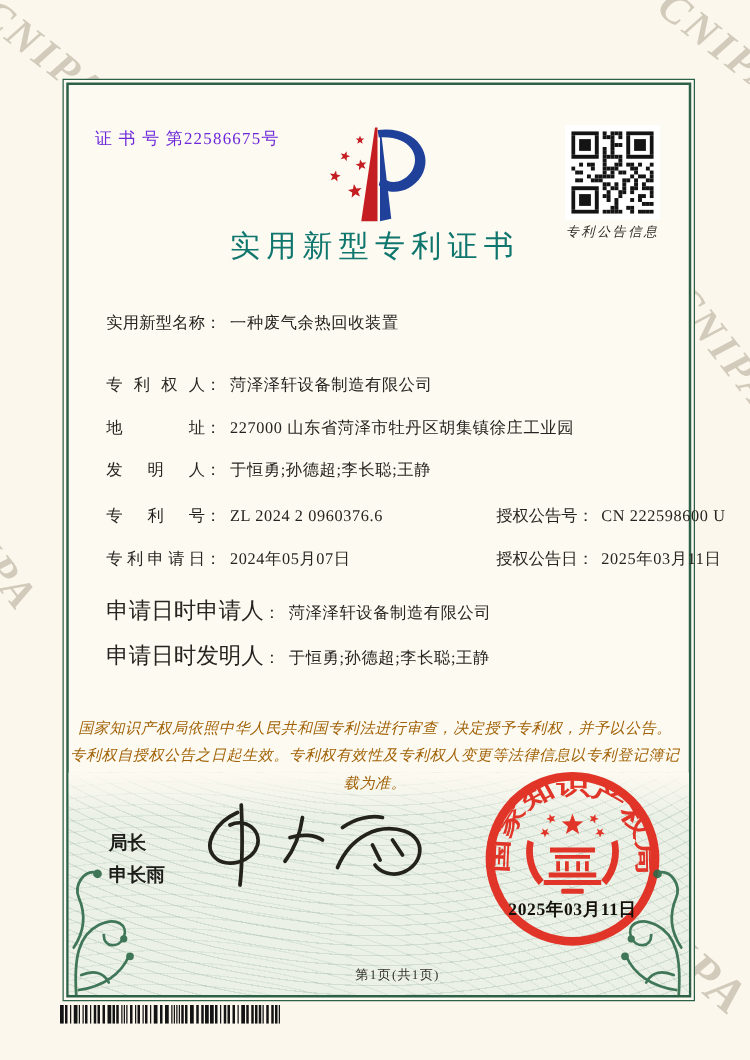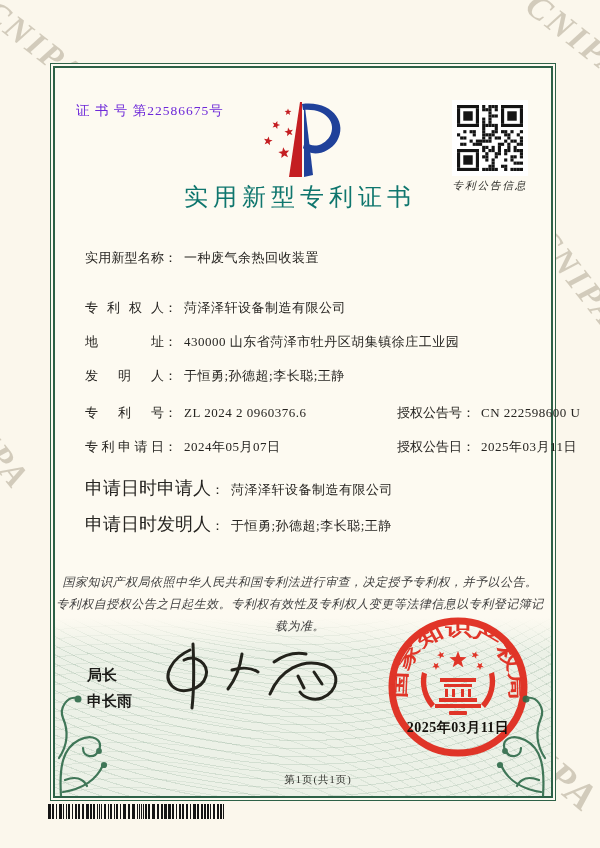--- a/index.html
+++ b/index.html
@@ -74,21 +74,21 @@
   .row .val{letter-spacing:0.5px;}
   .rcol{position:absolute;left:312px;top:0;white-space:nowrap;}
   .rcol .colon{margin-right:6px;}
 
   .r1{top:249px;} .r2{top:299px;} .r3{top:333px;} .r4{top:367px;}
   .r5{top:404px;width:460px;} .r6{top:438px;width:460px;}
   .r7{top:476px;} .r8{top:512px;}
 
   .statement{
     position:absolute;left:55px;right:55px;top:571px;
-    font-size:12px;font-style:italic;color:#404040;
+    font-size:12px;font-style:italic;color:#a16207;
     text-align:center;line-height:22px;letter-spacing:0.5px;
   }
 
   .signer{
     position:absolute;left:87px;top:662px;
     font-family:"Liberation Sans", sans-serif;
     font-size:15px;font-weight:bold;color:#1d1d1a;line-height:26px;
   }
   .signature-svg{position:absolute;left:150px;top:632px;width:200px;height:84px;}
 
@@ -281,21 +281,21 @@
 
   <div class="title">实用新型专利证书</div>
 
   <div class="row r1">
     <span class="lbl">实用新型名称</span><span class="colon">：</span><span class="val">一种废气余热回收装置</span>
   </div>
   <div class="row r2">
     <span class="lbl">专利权人</span><span class="colon">：</span><span class="val">菏泽泽轩设备制造有限公司</span>
   </div>
   <div class="row r3">
-    <span class="lbl">地址</span><span class="colon">：</span><span class="val">430000 山东省菏泽市牡丹区胡集镇徐庄工业园</span>
+    <span class="lbl">地址</span><span class="colon">：</span><span class="val">227000 山东省菏泽市牡丹区胡集镇徐庄工业园</span>
   </div>
   <div class="row r4">
     <span class="lbl">发明人</span><span class="colon">：</span><span class="val">于恒勇;孙德超;李长聪;王静</span>
   </div>
   <div class="row r5">
     <span class="lbl">专利号</span><span class="colon">：</span><span class="val">ZL 2024 2 0960376.6</span>
     <span class="rcol">
       <span>授权公告号</span><span class="colon">：</span><span class="val">CN 222598600 U</span>
     </span>
   </div>

